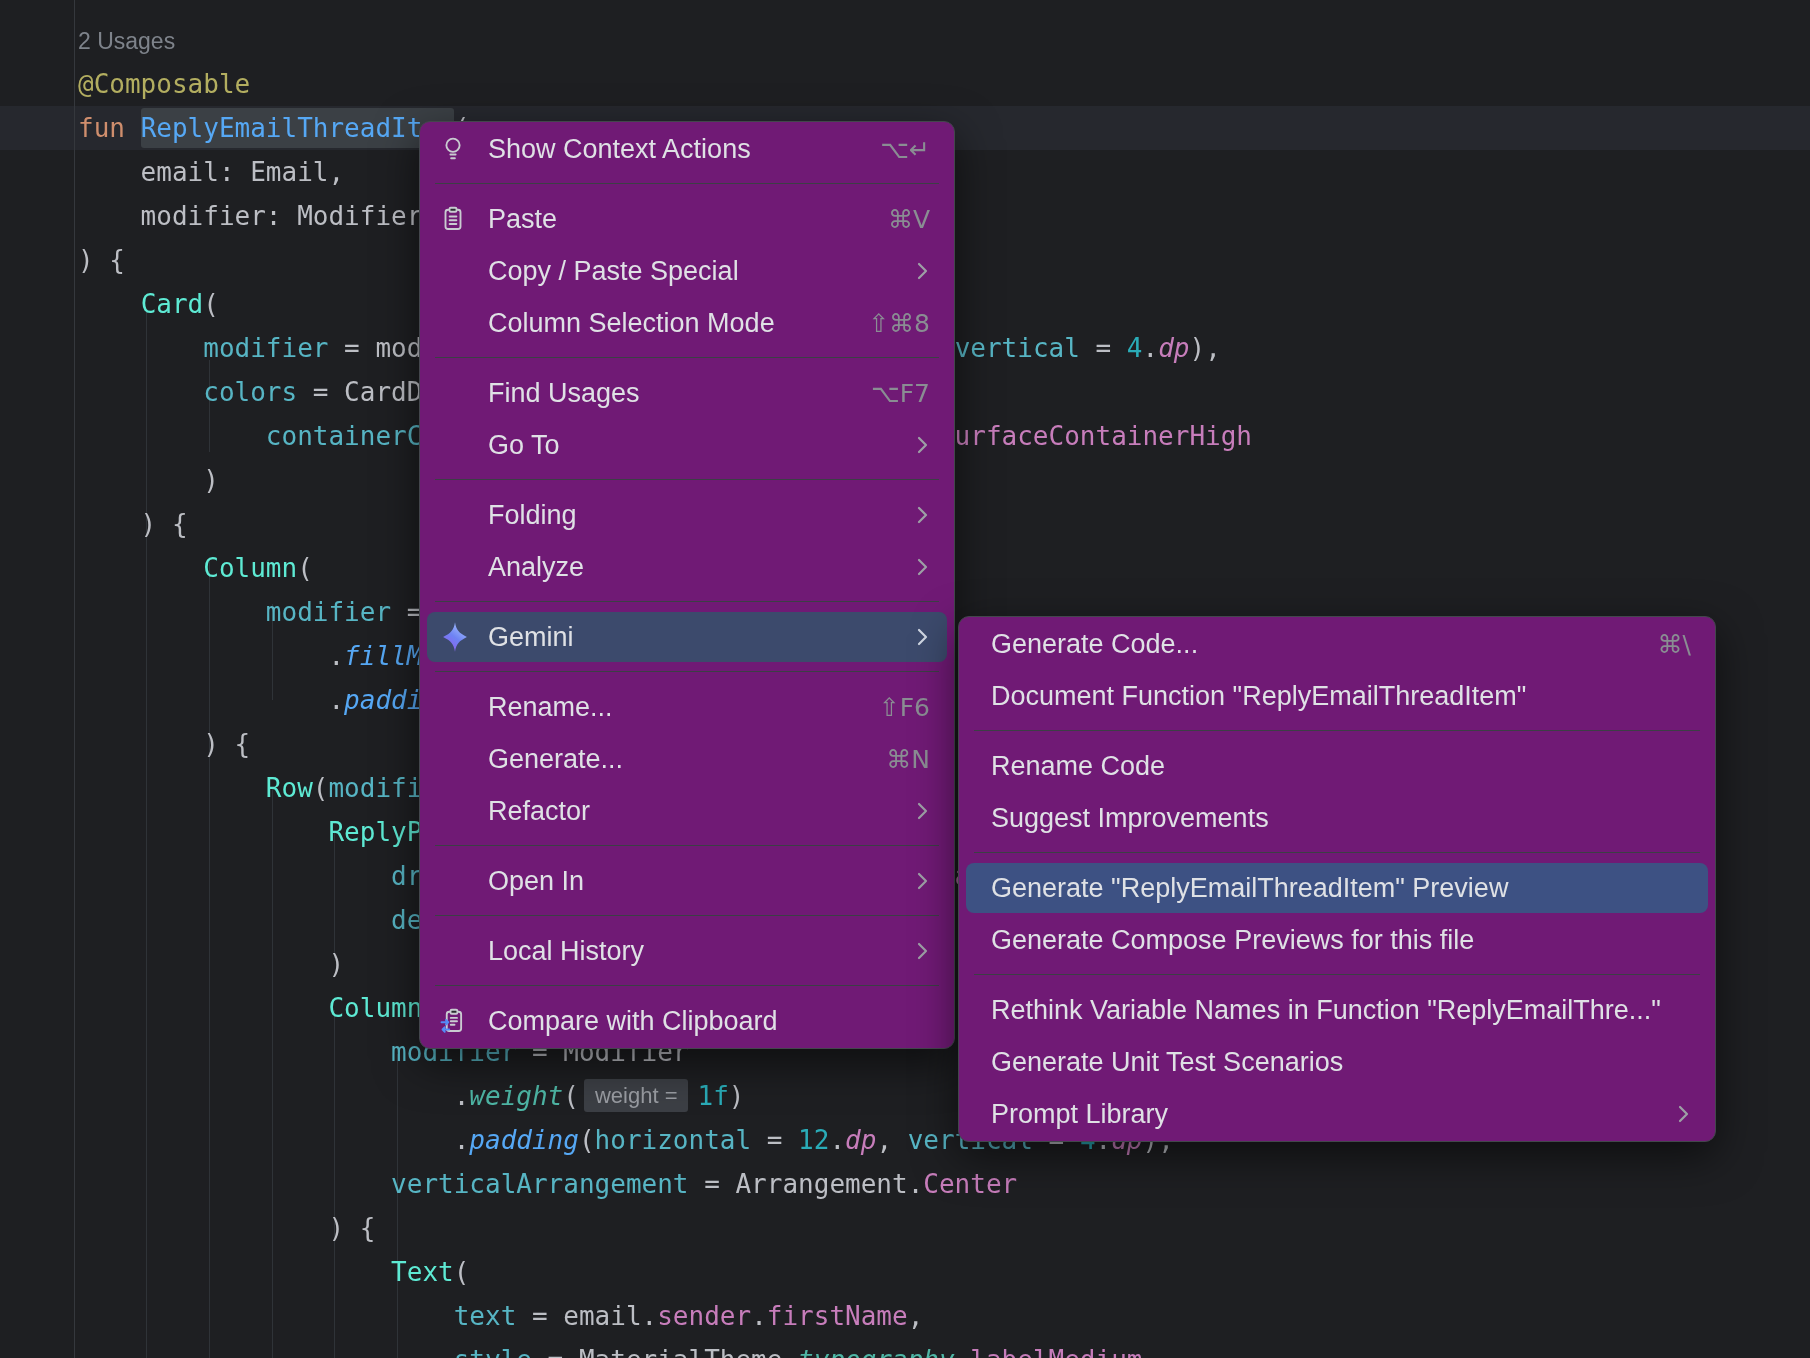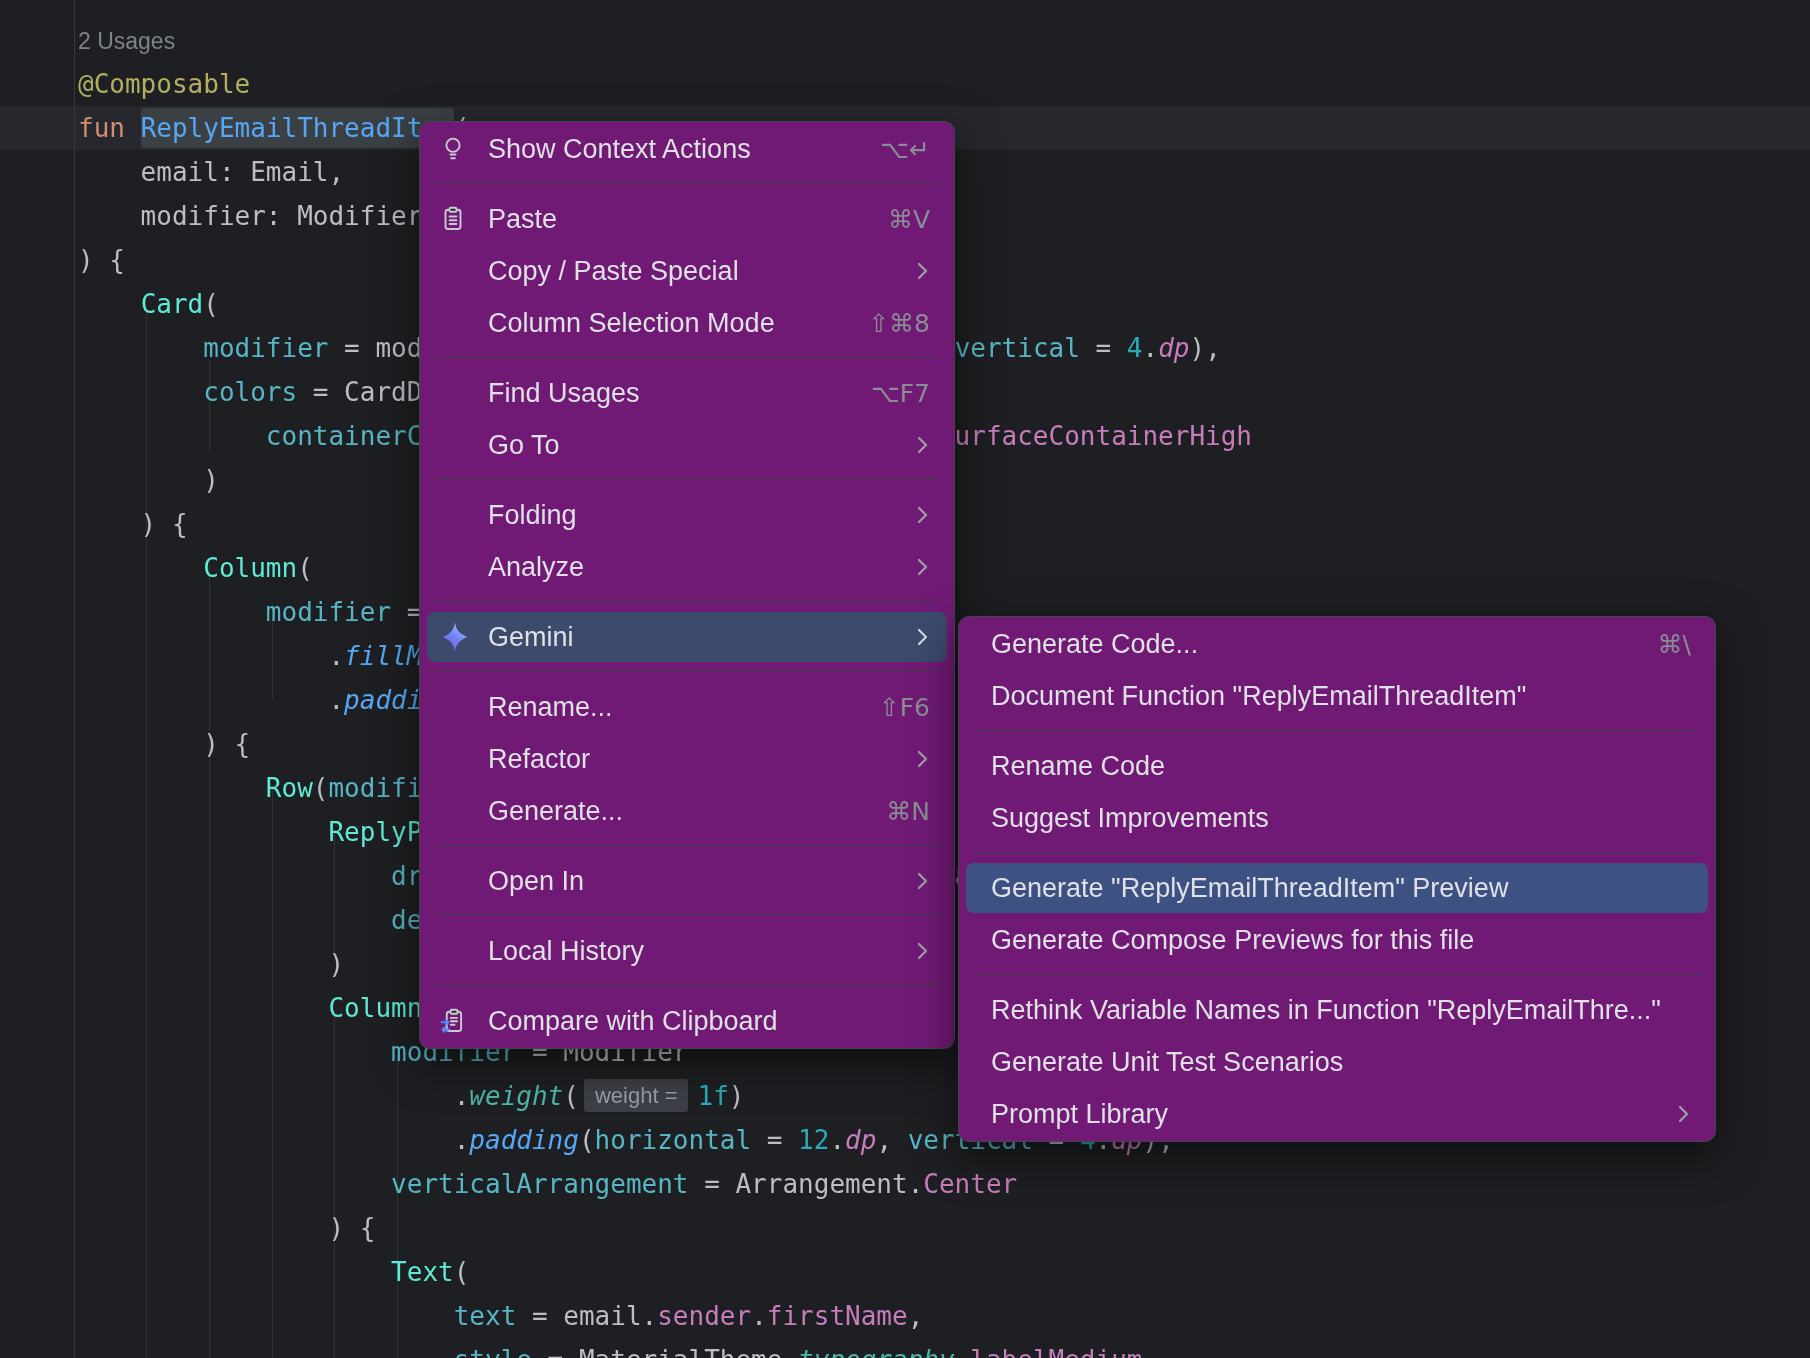--- a/index.html
+++ b/index.html
@@ -189,31 +189,31 @@
         </span>
       </div>
       <div class="menu-sep"></div>
       <div class="menu-item">
         <span class="mi-icon"></span>
         <span class="lbl">Rename...</span>
         <span class="sc">⇧F6</span>
       </div>
       <div class="menu-item">
         <span class="mi-icon"></span>
-        <span class="lbl">Refactor</span>
-        <span class="arrow">
-          <svg width="15" height="24" viewBox="0 0 15 24" fill="none">
-  <path d="M4 5 l7 7 -7 7" stroke="#9DA0A6" stroke-width="2.2" stroke-linecap="round" stroke-linejoin="round"></path>
-          </svg>
-        </span>
-      </div>
-      <div class="menu-item">
-        <span class="mi-icon"></span>
         <span class="lbl">Generate...</span>
         <span class="sc">⌘N</span>
+      </div>
+      <div class="menu-item">
+        <span class="mi-icon"></span>
+        <span class="lbl">Refactor</span>
+        <span class="arrow">
+          <svg width="15" height="24" viewBox="0 0 15 24" fill="none">
+  <path d="M4 5 l7 7 -7 7" stroke="#9DA0A6" stroke-width="2.2" stroke-linecap="round" stroke-linejoin="round"></path>
+          </svg>
+        </span>
       </div>
       <div class="menu-sep"></div>
       <div class="menu-item">
         <span class="mi-icon"></span>
         <span class="lbl">Open In</span>
         <span class="arrow">
           <svg width="15" height="24" viewBox="0 0 15 24" fill="none">
   <path d="M4 5 l7 7 -7 7" stroke="#9DA0A6" stroke-width="2.2" stroke-linecap="round" stroke-linejoin="round"></path>
           </svg>
         </span>

